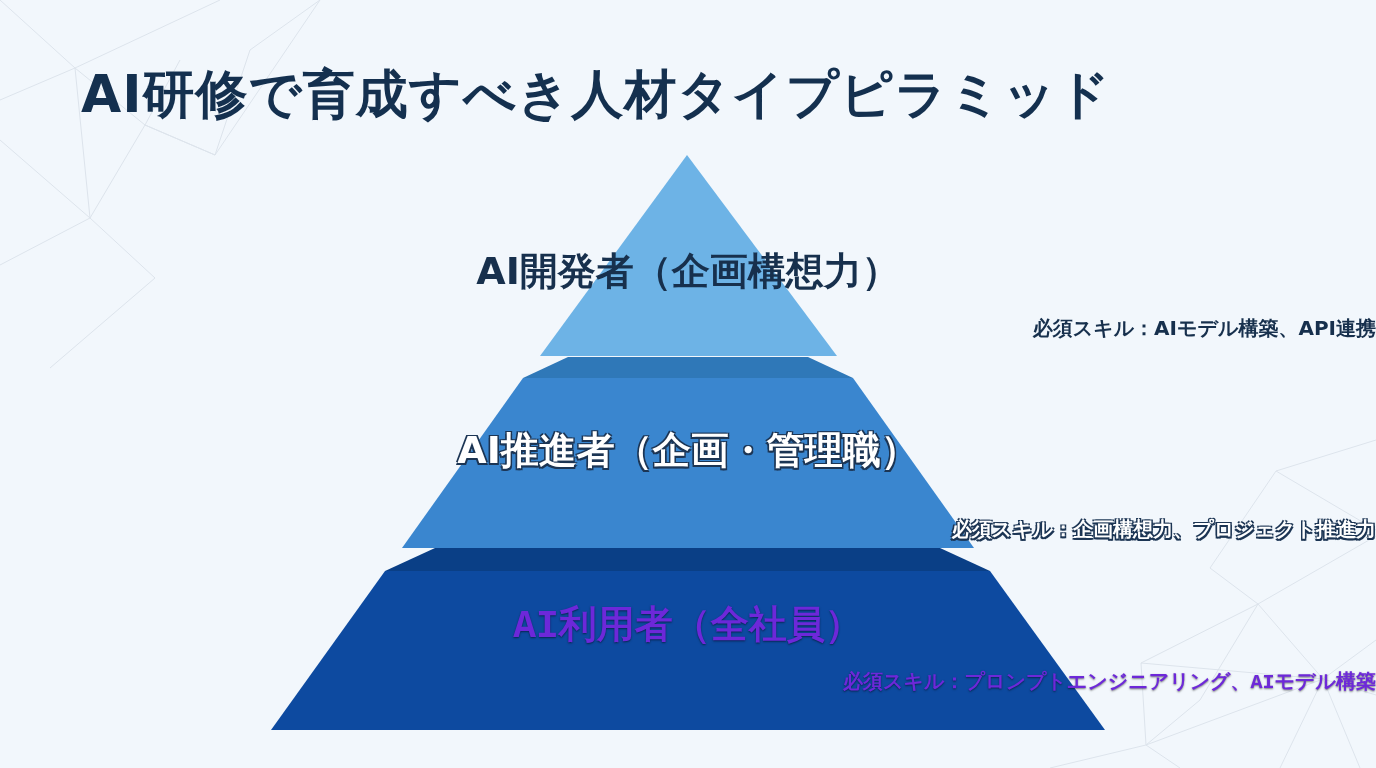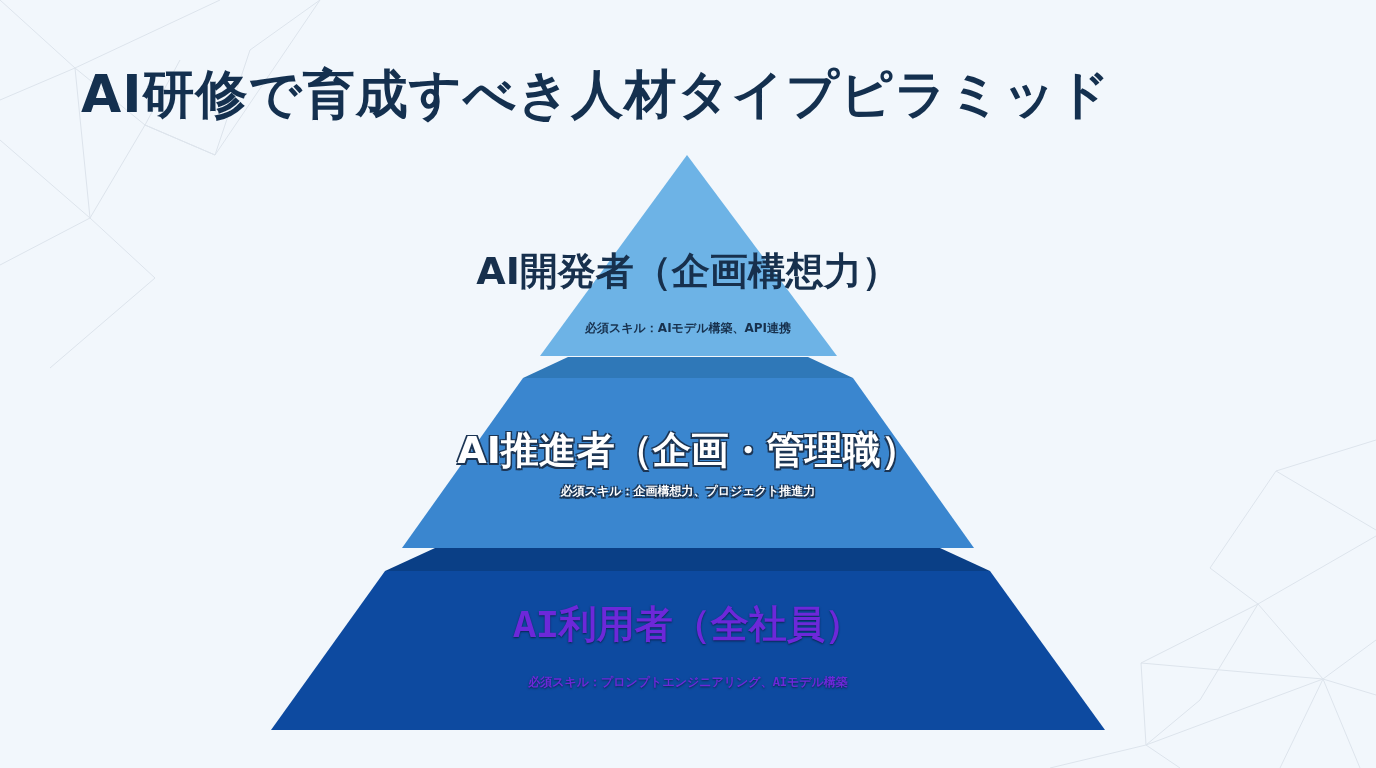--- a/index.html
+++ b/index.html
@@ -10,21 +10,21 @@
   }
   #bg { position: absolute; left: 0; top: 0; }
   .title {
     position: absolute; left: 0; top: 62px; width: 1192px;
     text-align: center; font-weight: bold; font-size: 52px; letter-spacing: 1px;
     color: #14304f; margin: 0; line-height: 64px;
   }
   #pyr { position: absolute; left: 0; top: 0; }
   .tier-text { position: absolute; left: 0; width: 1376px; text-align: center; font-weight: bold; }
   .head { font-size: 38px; line-height: 46px; }
-  .sub { font-size: 12px; line-height: 26px; }
+  .sub { font-size: 20px; line-height: 26px; text-align: right; }
   .t1 { color: #17304d; }
   .t2 { color: #ffffff; text-shadow: -1.5px -1.5px 0 #1c3554, 1.5px -1.5px 0 #1c3554, -1.5px 1.5px 0 #1c3554, 1.5px 1.5px 0 #1c3554, 0 2px 0 #1c3554; }
   .t3 { color: #6d28d9; text-shadow: 0 1px 2px rgba(0,0,0,0.5); font-family: Liberation Mono, monospace; }
 </style>
 </head>
 <body>
 
 <svg id="bg" width="1376" height="768" viewBox="0 0 1376 768">
   <g stroke="#dde4ec" stroke-width="1" fill="none">
     <polyline points="0,100 75,68 220,0"></polyline>
@@ -57,16 +57,16 @@
   <polygon points="568,357 808,357 853,378 523,378" fill="#2f78b8"></polygon>
   <polygon points="523,378 853,378 974,548 402,548" fill="#3a86cf"></polygon>
 
   <polygon points="687,155 837,356 540,356" fill="#6db3e6"></polygon>
 </svg>
 
 <div class="tier-text head t1" style="top:248px">AI開発者（企画構想力）</div>
 <div class="tier-text sub t1" style="top:315px">必須スキル：AIモデル構築、API連携</div>
 
 <div class="tier-text head t2" style="top:427px">AI推進者（企画・管理職）</div>
-<div class="tier-text sub t2" style="top:478px">必須スキル：企画構想力、プロジェクト推進力</div>
+<div class="tier-text sub t2" style="top:516px">必須スキル：企画構想力、プロジェクト推進力</div>
 
 <div class="tier-text head t3" style="top:604px">AI利用者（全社員）</div>
 <div class="tier-text sub t3" style="top:670px">必須スキル：プロンプトエンジニアリング、AIモデル構築</div>
 
 </body></html>

